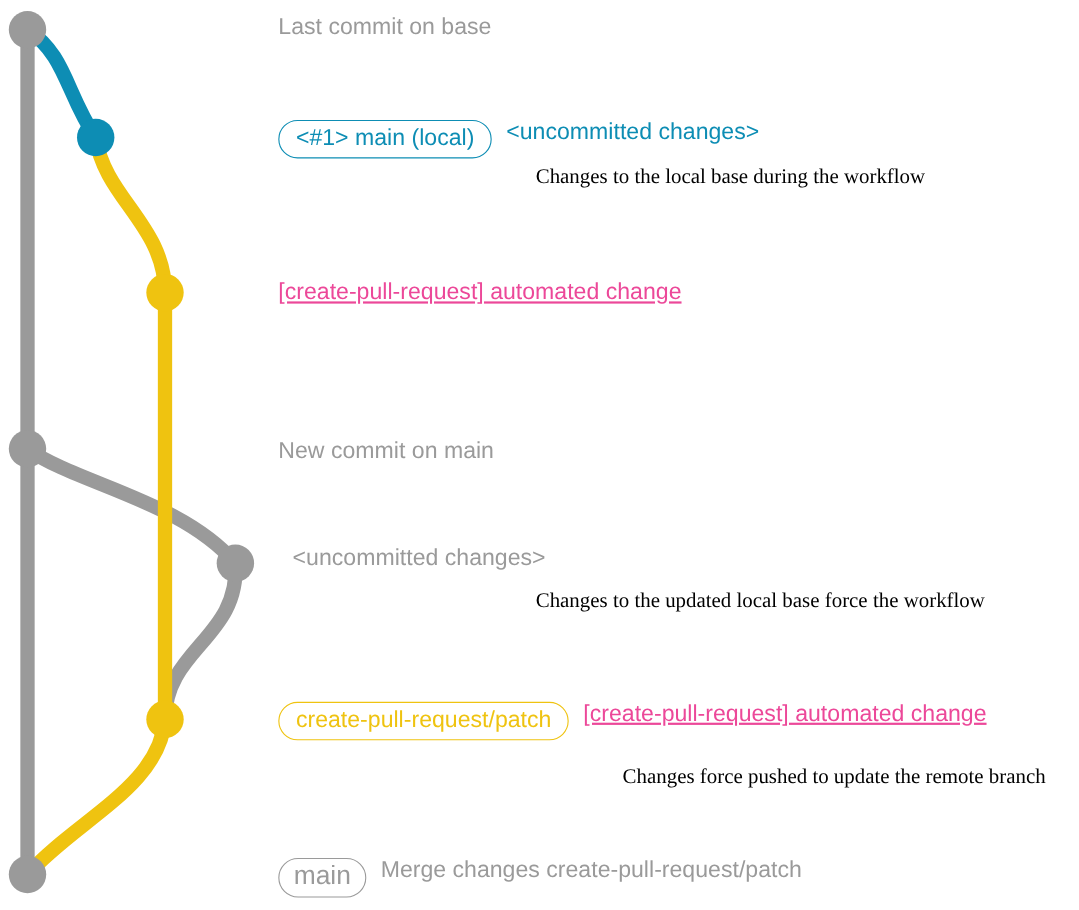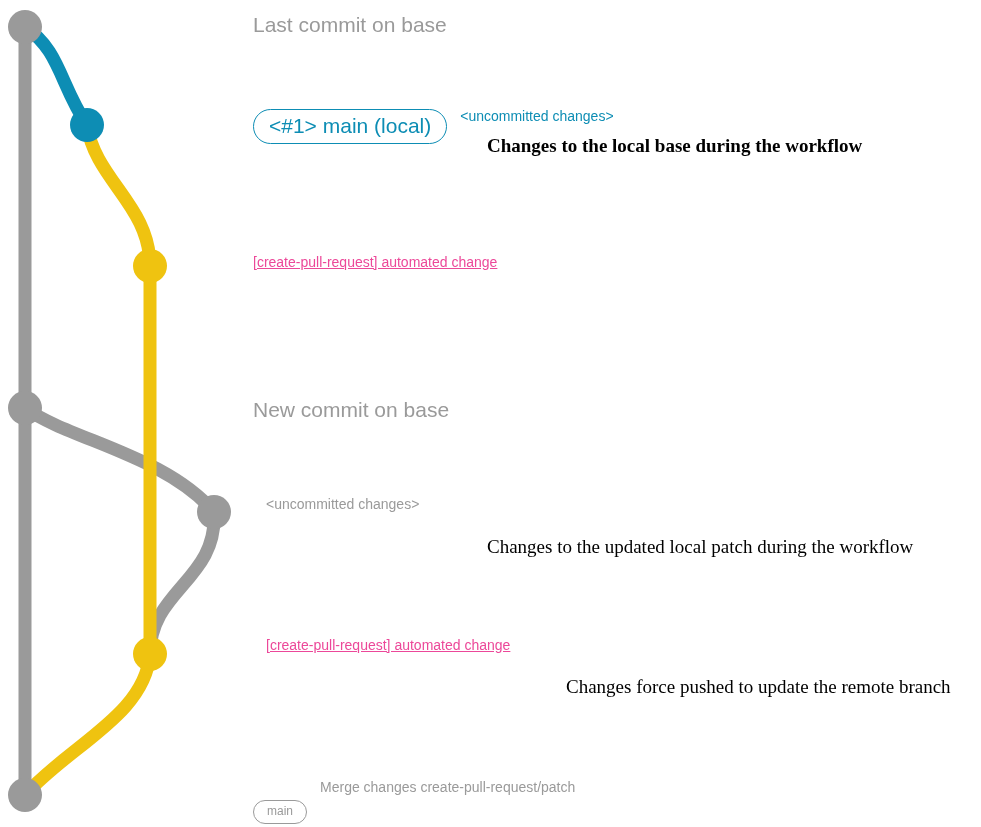--- a/index.html
+++ b/index.html
@@ -57,21 +57,21 @@
     line-height: 1;
     color: #9a9a9a;
     background: #ffffff;
   }
   .pill.blue   { border-color: #0d8db4; color: #0d8db4; }
   .pill.yellow { border-color: #efc310; color: #efc310; }
   .pill.gray   { border-color: #9a9a9a; color: #9a9a9a; }
 
   .subject {
     font-family: "Liberation Sans", sans-serif;
-    font-size: 14px;
+    font-size: 21px;
     line-height: 1;
     white-space: nowrap;
     margin-left: 13px;
   }
   .subject.blue   { color: #0d8db4; }
   .subject.yellow { color: #ec4899; text-decoration: underline; }
   .subject.gray   { color: #9a9a9a; }
 
   
   .subject.solo { margin-left: 0; }
@@ -79,23 +79,22 @@
   
   .note {
     position: absolute;
     font-family: "Liberation Serif", serif;
     font-size: 19px;
     line-height: 1;
     color: #000000;
     white-space: nowrap;
   }
   .pill-small {
-    font-size: 12px;
+    font-size: 24px;
     padding: 4px 13px 6px 13px;
-    margin-top: 20px;
   }
 </style>
 </head>
 <body>
 
 <div id="diagram">
 
   <svg id="graph-svg" viewBox="0 0 981 827">
 
     <path d="M 25 27 L 25 795" stroke="#9a9a9a" stroke-width="13" fill="none" stroke-linecap="round"></path>
@@ -120,36 +119,37 @@
     <circle cx="150" cy="654" r="17" fill="#efc310"></circle>
     <circle cx="25" cy="795" r="17" fill="#9a9a9a"></circle>
   </svg>
 
   <div class="row heading" style="top: 14px;">Last commit on base</div>
 
   <div class="row ref-line" style="top: 109px;">
     <span class="pill blue">&lt;#1&gt; main (local)</span>
     <span class="subject blue">&lt;uncommitted changes&gt;</span>
   </div>
-  <div class="note" style="left: 487px; top: 136px; font-weight: bold;">Changes to the local base during the workflow</div>
+  <div class="note" style="left: 487px; top: 151px;">Changes to the local base during the workflow</div>
 
   <div class="row ref-line" style="top: 255px;">
     <span class="subject yellow solo">[create-pull-request] automated change</span>
   </div>
 
-  <div class="row heading" style="top: 399px;">New commit on base</div>
+  <div class="row heading" style="top: 399px;">New commit on main</div>
 
   <div class="row ref-line" style="top: 497px;">
     <span class="subject gray">&lt;uncommitted changes&gt;</span>
   </div>
-  <div class="note" style="left: 487px; top: 537px;">Changes to the updated local patch during the workflow</div>
+  <div class="note" style="left: 487px; top: 537px;">Changes to the updated local base force the workflow</div>
 
   <div class="row ref-line" style="top: 638px;">
+    <span class="pill yellow">create-pull-request/patch</span>
     <span class="subject yellow">[create-pull-request] automated change</span>
   </div>
-  <div class="note" style="left: 566px; top: 677px;">Changes force pushed to update the remote branch</div>
+  <div class="note" style="left: 566px; top: 697px;">Changes force pushed to update the remote branch</div>
 
   <div class="row ref-line" style="top: 780px;">
     <span class="pill gray pill-small">main</span>
     <span class="subject gray">Merge changes create-pull-request/patch</span>
   </div>
 
 </div>
 
 </body></html>

